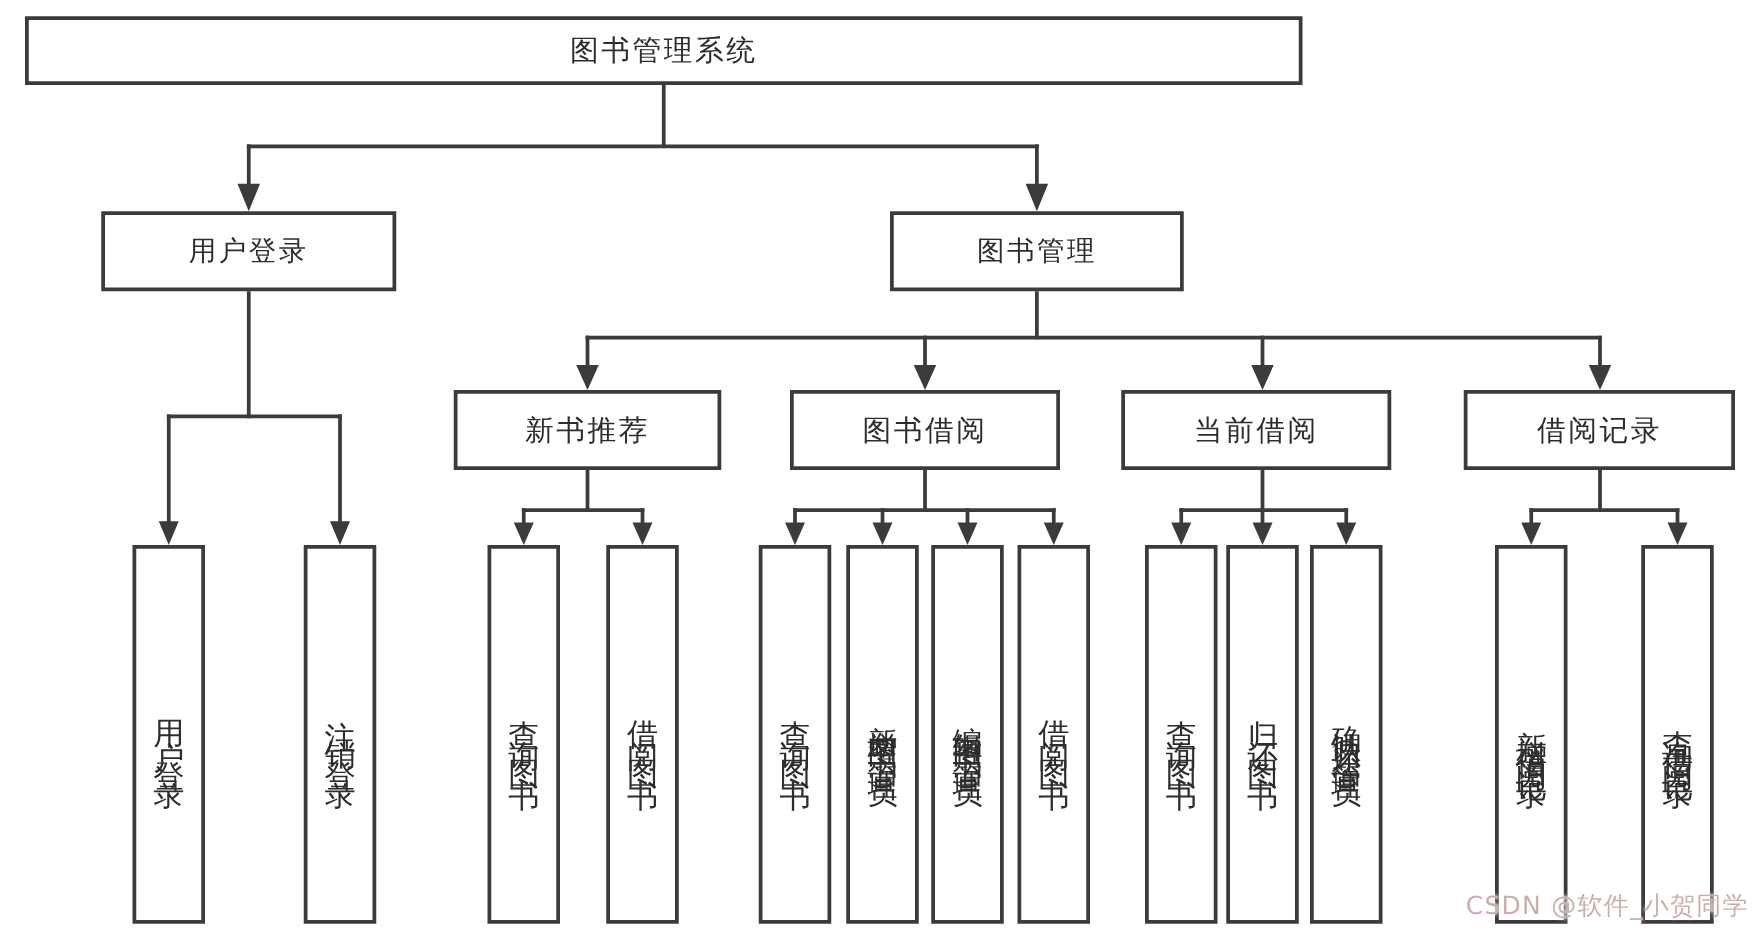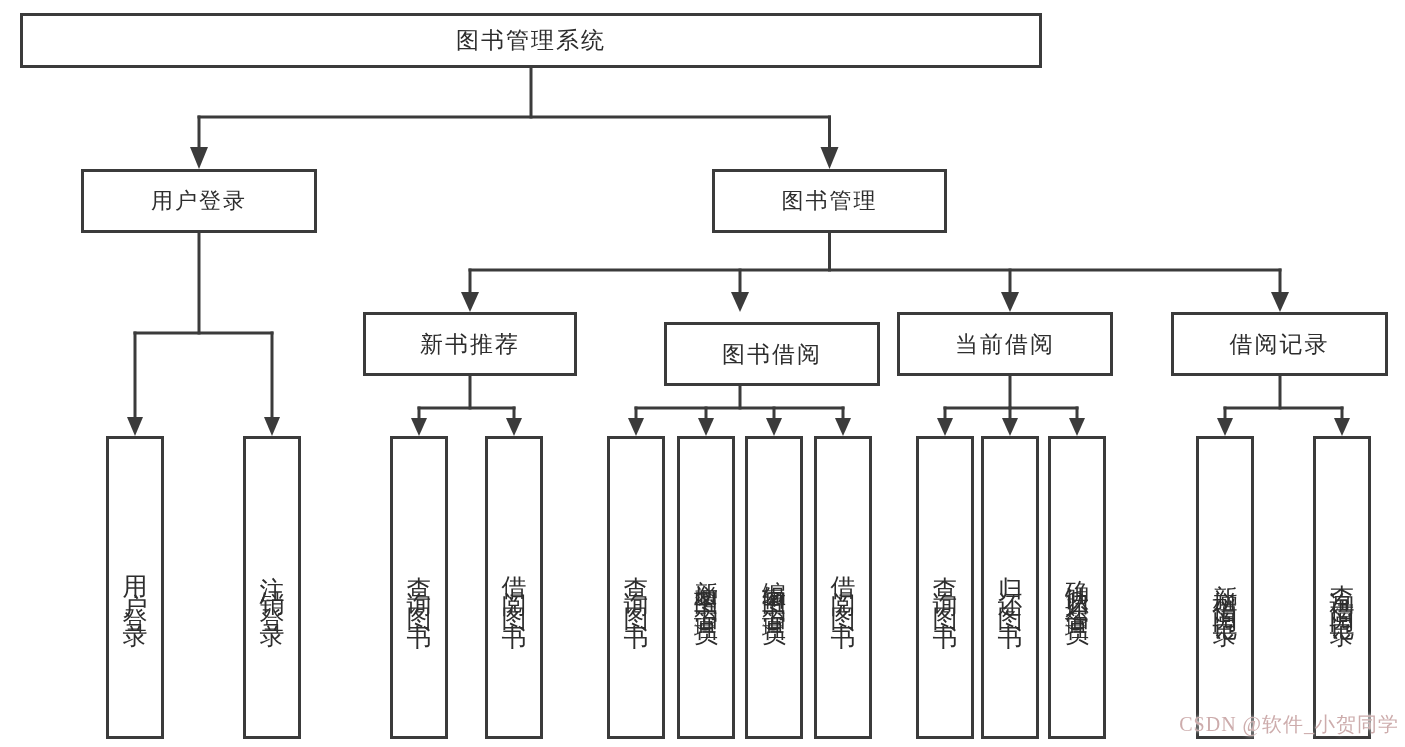--- a/index.html
+++ b/index.html
@@ -1,18 +1,18 @@
 <!DOCTYPE html>
 <html><head>
 <meta charset="utf-8">
 <style>
   html,body{margin:0;padding:0;background:#ffffff;}
   body{width:1405px;height:747px;position:relative;overflow:hidden;
        font-family:"DejaVu Sans","Liberation Sans",sans-serif;color:#2d2d2d;}
-  .stage{position:absolute;left:0;top:0;width:1405px;height:747px;font-family:Liberation Serif, serif;}
+  .stage{position:absolute;left:0;top:0;width:1405px;height:747px;}
   svg.wires{position:absolute;left:0;top:0;width:1405px;height:747px;}
   svg.wires line{stroke:#3b3b3b;stroke-width:3;stroke-linecap:square;}
   svg.wires polygon{fill:#3b3b3b;}
   .box{position:absolute;box-sizing:border-box;border:3px solid #3b3b3b;background:#ffffff;
        display:flex;align-items:center;justify-content:center;text-align:center;}
   .hbox{letter-spacing:2px;}
   .root{font-size:23px;}
   .lvl2{font-size:22px;}
   .lvl3{font-size:23px;}
   .leaf{writing-mode:vertical-lr;text-orientation:mixed;font-size:25px;line-height:1;}
@@ -103,21 +103,21 @@
       <polygon points="1334,418 1350,418 1342,436"></polygon>
     </g>
   </svg>
 
   <div class="box hbox root" style="left:20px;top:13px;width:1022px;height:55px;">图书管理系统</div>
 
   <div class="box hbox lvl2" style="left:81px;top:169px;width:236px;height:64px;">用户登录</div>
   <div class="box hbox lvl2" style="left:712px;top:169px;width:235px;height:64px;">图书管理</div>
 
   <div class="box hbox lvl3" style="left:363px;top:312px;width:214px;height:64px;">新书推荐</div>
-  <div class="box hbox lvl3" style="left:632px;top:322px;width:216px;height:64px;margin-left:32px;">图书借阅</div>
+  <div class="box hbox lvl3" style="left:632px;top:312px;width:216px;height:64px;">图书借阅</div>
   <div class="box hbox lvl3" style="left:897px;top:312px;width:216px;height:64px;">当前借阅</div>
   <div class="box hbox lvl3" style="left:1171px;top:312px;width:217px;height:64px;">借阅记录</div>
 
   <div class="box leaf v4" style="left:106px;top:436px;width:58px;height:303px;">用户登录</div>
   <div class="box leaf v4" style="left:243px;top:436px;width:58px;height:303px;">注销登录</div>
 
   <div class="box leaf v4" style="left:390px;top:436px;width:58px;height:303px;">查询图书</div>
   <div class="box leaf v4" style="left:485px;top:436px;width:58px;height:303px;">借阅图书</div>
 
   <div class="box leaf v4" style="left:607px;top:436px;width:58px;height:303px;">查询图书</div>

